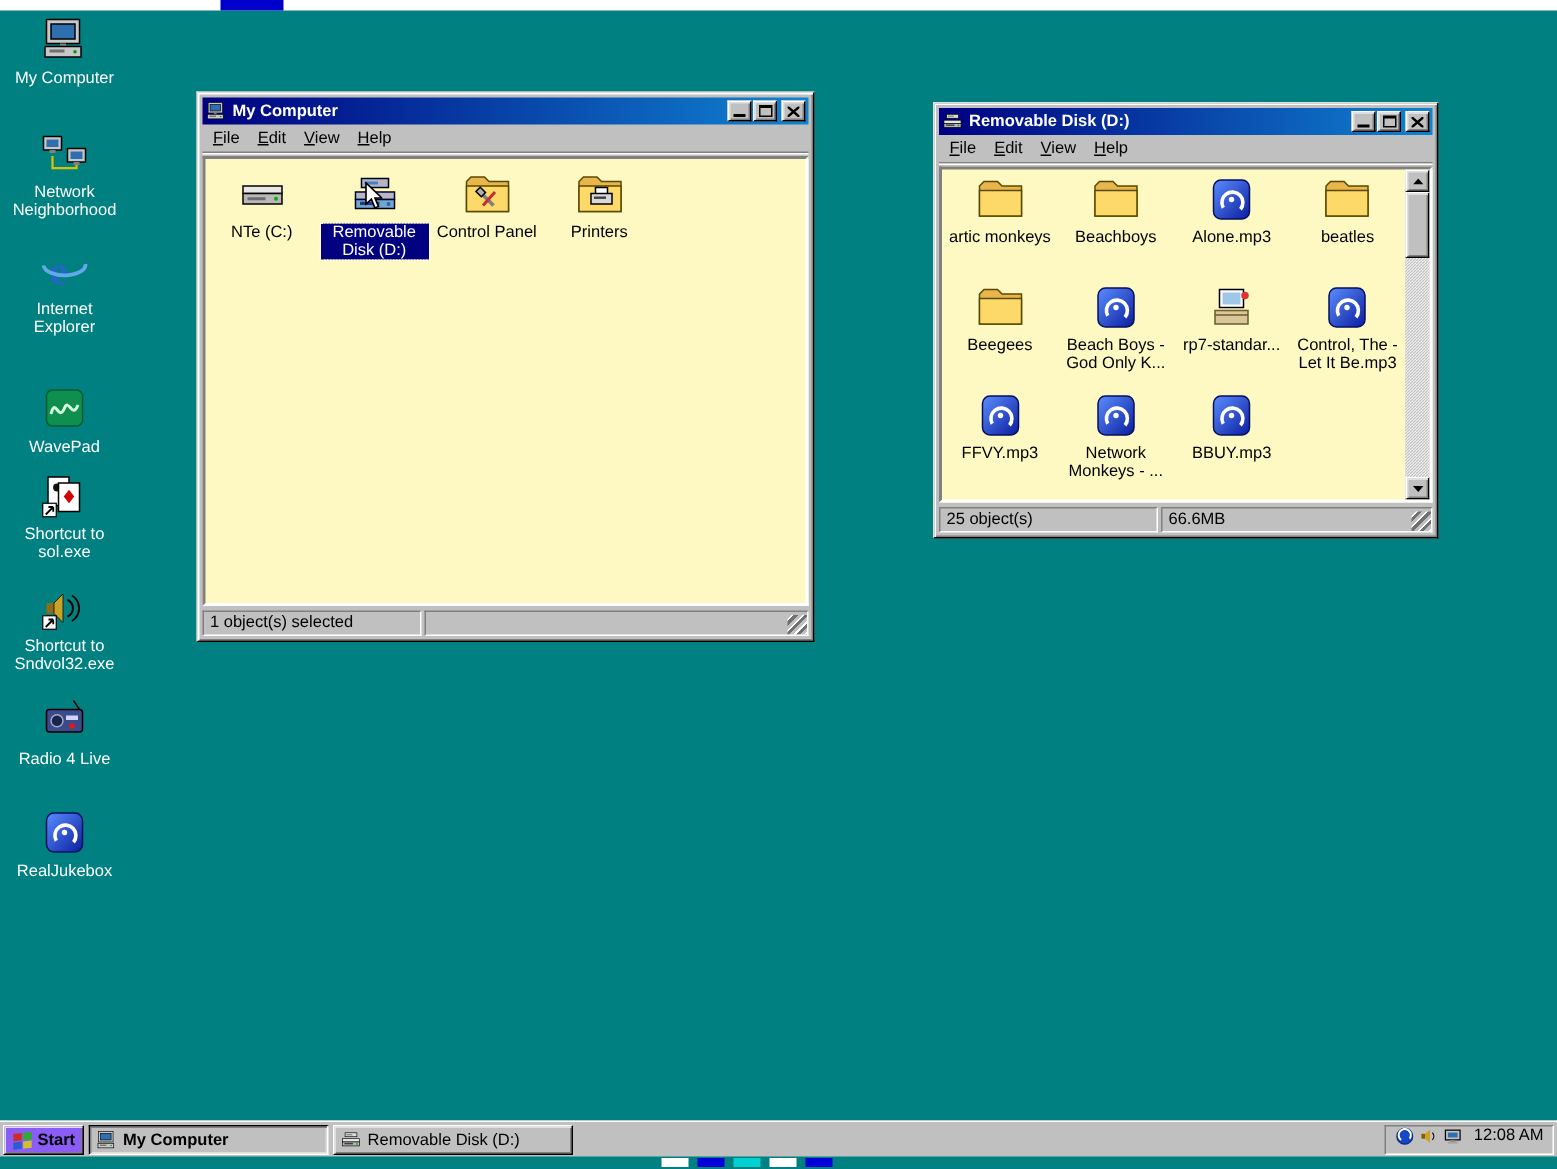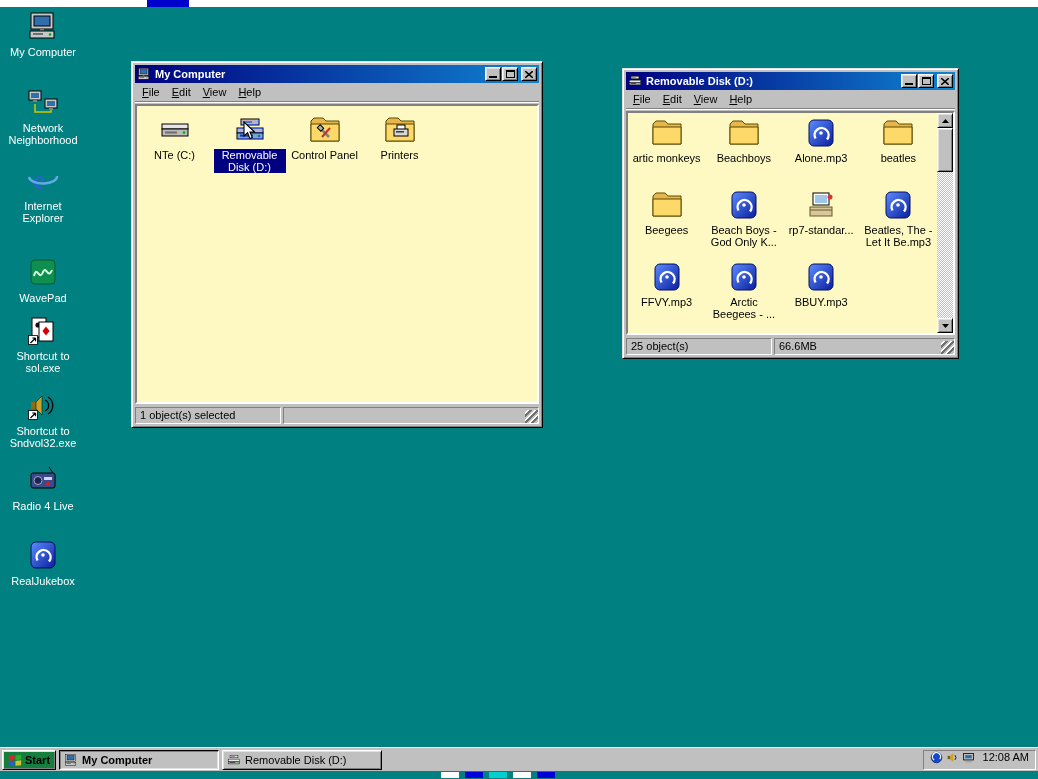--- a/index.html
+++ b/index.html
@@ -63,21 +63,21 @@
   .sb-thumb{position:absolute;top:0;left:0;width:100%;height:44px;background:#c0c0c0;border:1px solid;
     border-color:#fff #000 #000 #fff;box-shadow:inset 1px 1px 0 #dfdfdf,inset -1px -1px 0 #808080}
 
   .dither{background-color:#c0c0c0;
     background-image:linear-gradient(45deg,#fff 25%,transparent 25%,transparent 75%,#fff 75%),
                      linear-gradient(45deg,#fff 25%,transparent 25%,transparent 75%,#fff 75%);
     background-size:2px 2px;background-position:0 0,1px 1px}
 
   .taskbar{position:absolute;left:0;top:747px;width:100%;height:24px;background:#c0c0c0;border-top:1px solid #fff;
     display:flex;align-items:center;padding:0 2px;gap:3px}
-  .start-btn{height:20px;padding:0 5px;display:flex;align-items:center;gap:3px;background:#15803d;border:1px solid;
+  .start-btn{height:20px;padding:0 5px;display:flex;align-items:center;gap:3px;background:#8b5cf6;border:1px solid;
     border-color:#fff #000 #000 #fff;box-shadow:inset 1px 1px 0 #dfdfdf,inset -1px -1px 0 #808080;font-weight:bold;flex:none}
   .task-buttons{display:flex;gap:3px;flex:1;overflow:hidden}
   .task-btn{width:160px;height:20px;display:flex;align-items:center;gap:4px;padding:0 4px;background:#c0c0c0;border:1px solid;
     border-color:#fff #000 #000 #fff;box-shadow:inset 1px 1px 0 #dfdfdf,inset -1px -1px 0 #808080;white-space:nowrap;overflow:hidden;flex:none}
   .task-btn.active{border-color:#000 #fff #fff #000;box-shadow:inset 1px 1px 0 #808080,inset -1px -1px 0 #dfdfdf;font-weight:bold}
   .tray{margin-left:auto;height:20px;display:flex;align-items:flex-start;gap:2px;padding:0 6px;border:1px solid;
     border-color:#808080 #fff #fff #808080;flex:none}
   .tray-icons{display:flex;gap:3px;align-items:center}
   .clock{margin-left:6px}
 
@@ -394,41 +394,41 @@
           <div class="fi-label"><span class="lbl">rp7-standar...</span></div>
         </div>
         <div class="file-item">
           <div class="fi-icon">
             <svg viewBox="0 0 32 32">
               <rect x="4" y="3" width="24" height="26" rx="5" fill="url(#rjg)" stroke="#050f60"></rect>
               <path d="M10.5 21.5 a7 7 0 1 1 11.5 1" stroke="#fff" stroke-width="2.4" fill="none"></path>
               <circle cx="16" cy="16" r="1.8" fill="#fff"></circle>
             </svg>
           </div>
-          <div class="fi-label"><span class="lbl">Beatles, The - Let It Be.mp3</span></div>
+          <div class="fi-label"><span class="lbl">Control, The - Let It Be.mp3</span></div>
         </div>
         <div class="file-item">
           <div class="fi-icon">
             <svg viewBox="0 0 32 32">
               <rect x="4" y="3" width="24" height="26" rx="5" fill="url(#rjg)" stroke="#050f60"></rect>
               <path d="M10.5 21.5 a7 7 0 1 1 11.5 1" stroke="#fff" stroke-width="2.4" fill="none"></path>
               <circle cx="16" cy="16" r="1.8" fill="#fff"></circle>
             </svg>
           </div>
           <div class="fi-label"><span class="lbl">FFVY.mp3</span></div>
         </div>
         <div class="file-item">
           <div class="fi-icon">
             <svg viewBox="0 0 32 32">
               <rect x="4" y="3" width="24" height="26" rx="5" fill="url(#rjg)" stroke="#050f60"></rect>
               <path d="M10.5 21.5 a7 7 0 1 1 11.5 1" stroke="#fff" stroke-width="2.4" fill="none"></path>
               <circle cx="16" cy="16" r="1.8" fill="#fff"></circle>
             </svg>
           </div>
-          <div class="fi-label"><span class="lbl">Arctic Beegees - ...</span></div>
+          <div class="fi-label"><span class="lbl">Network Monkeys - ...</span></div>
         </div>
         <div class="file-item">
           <div class="fi-icon">
             <svg viewBox="0 0 32 32">
               <rect x="4" y="3" width="24" height="26" rx="5" fill="url(#rjg)" stroke="#050f60"></rect>
               <path d="M10.5 21.5 a7 7 0 1 1 11.5 1" stroke="#fff" stroke-width="2.4" fill="none"></path>
               <circle cx="16" cy="16" r="1.8" fill="#fff"></circle>
             </svg>
           </div>
           <div class="fi-label"><span class="lbl">BBUY.mp3</span></div>

